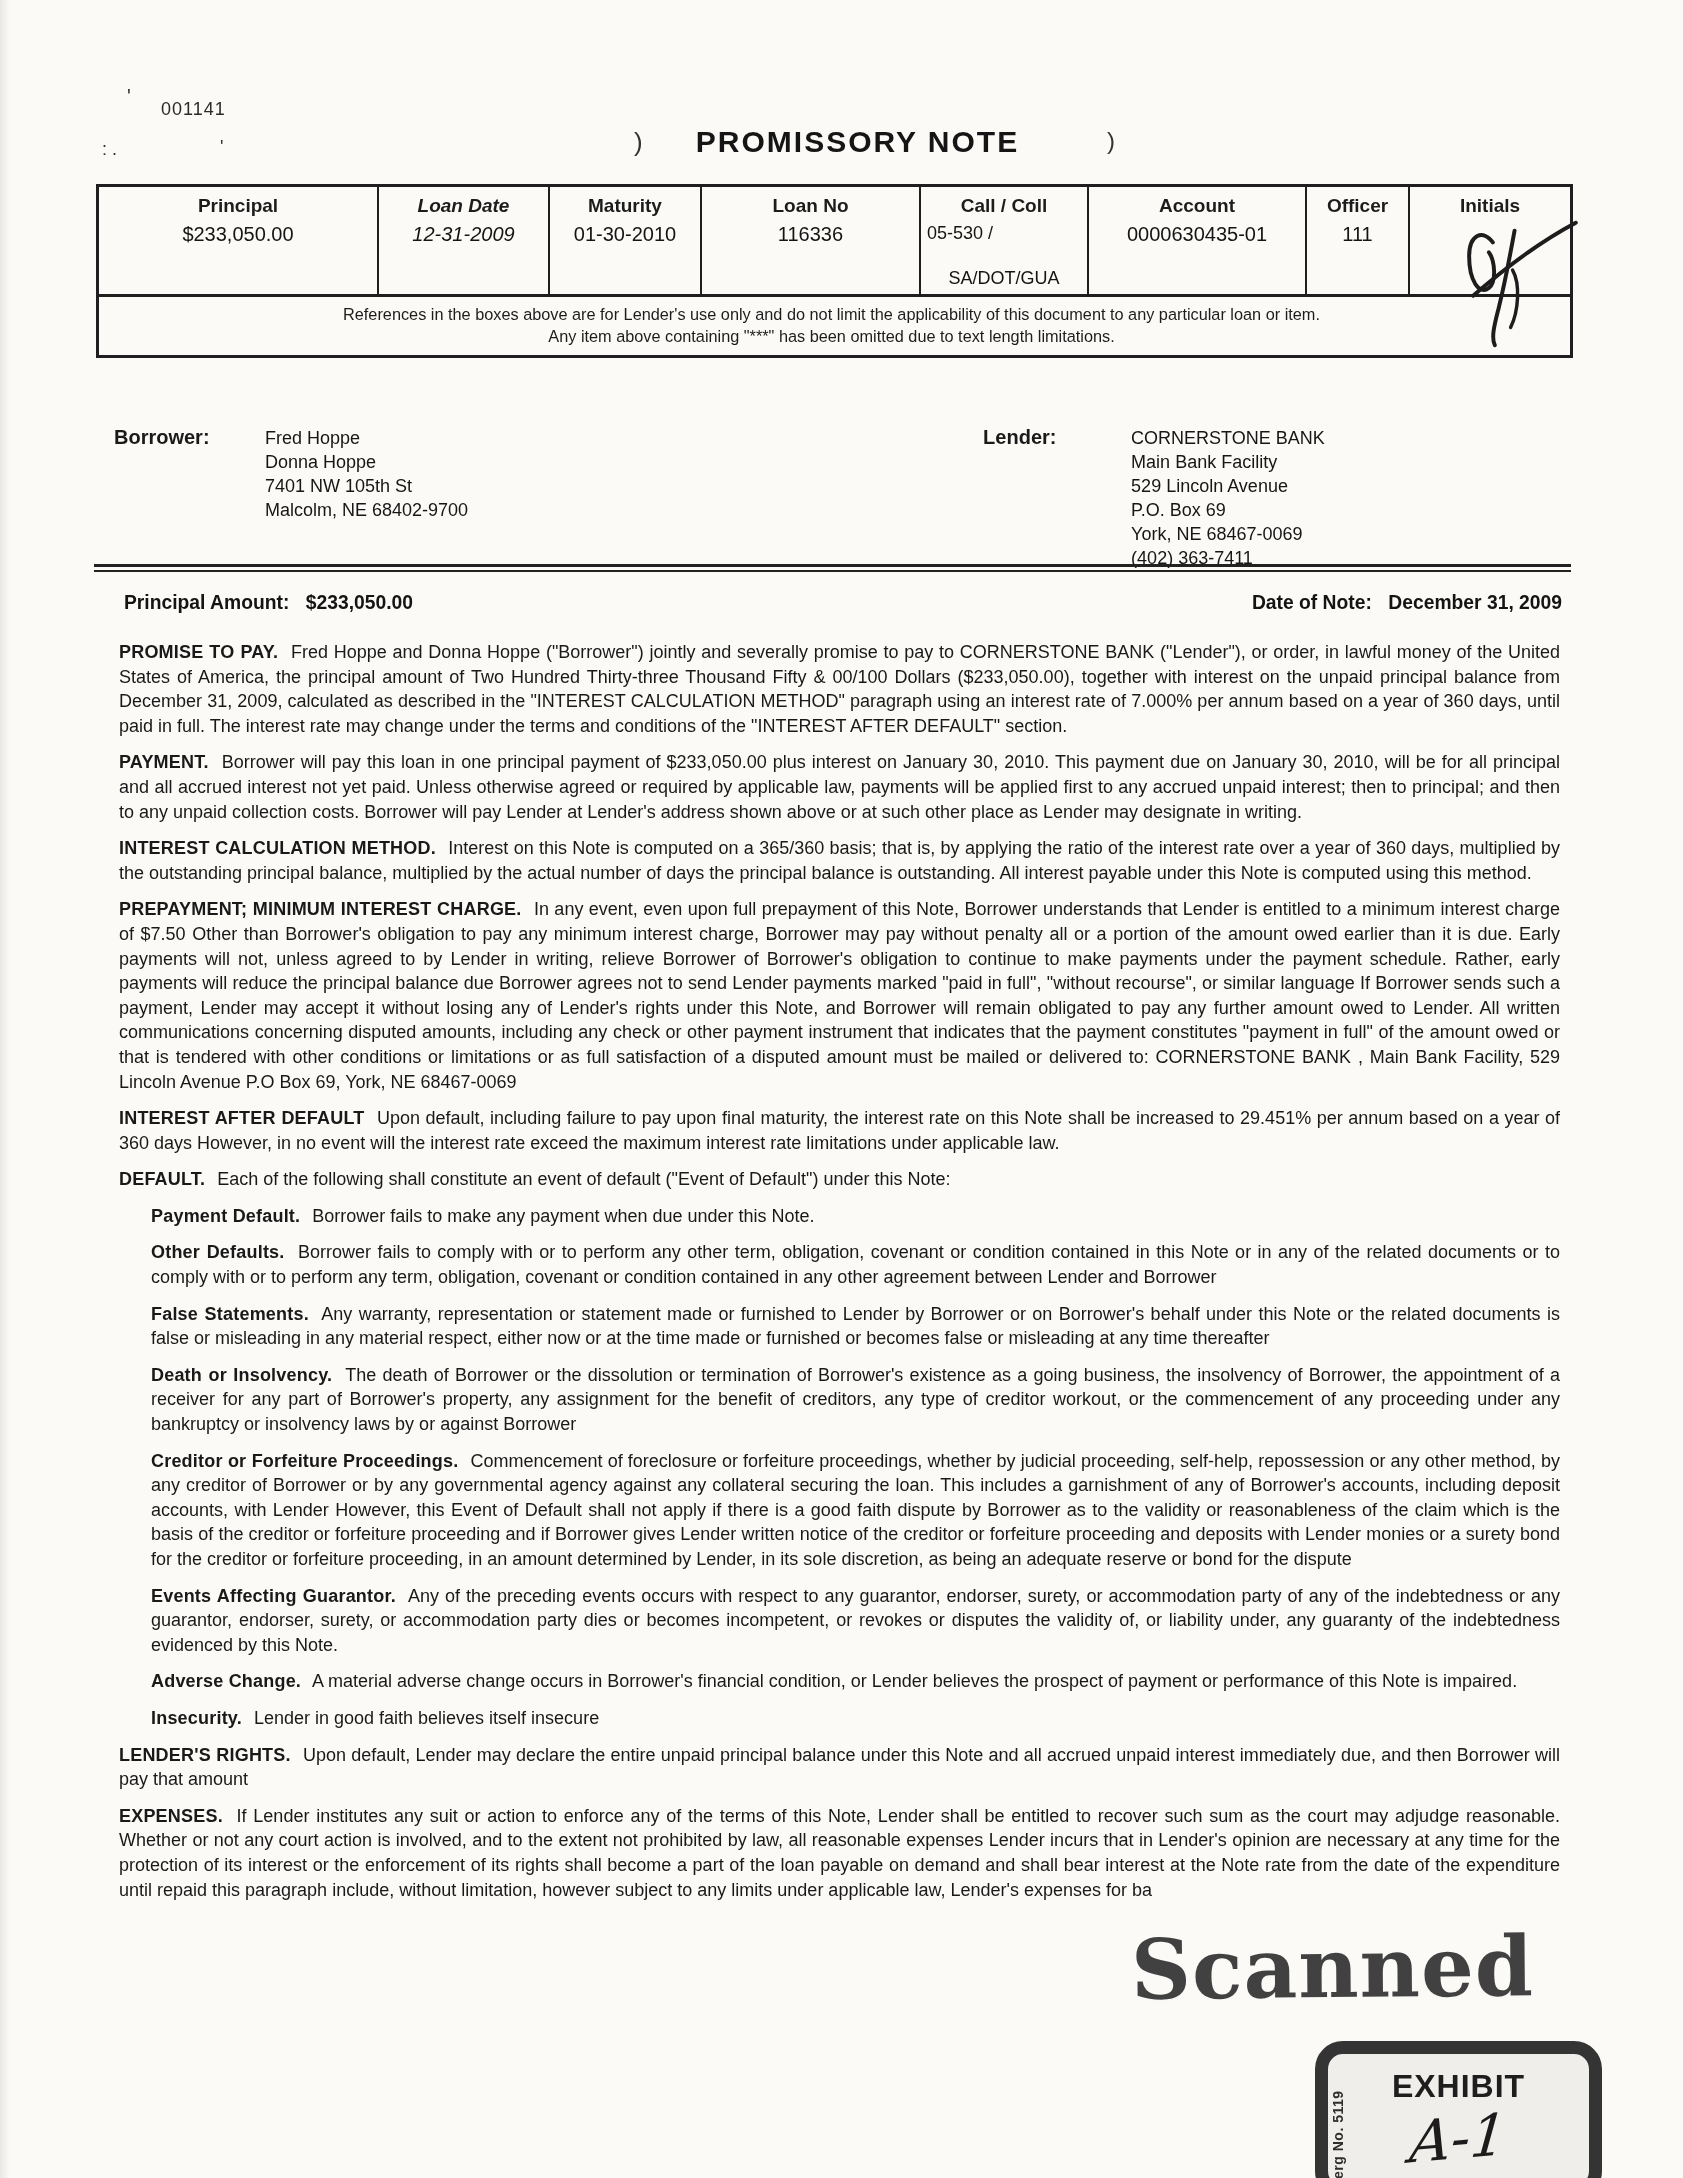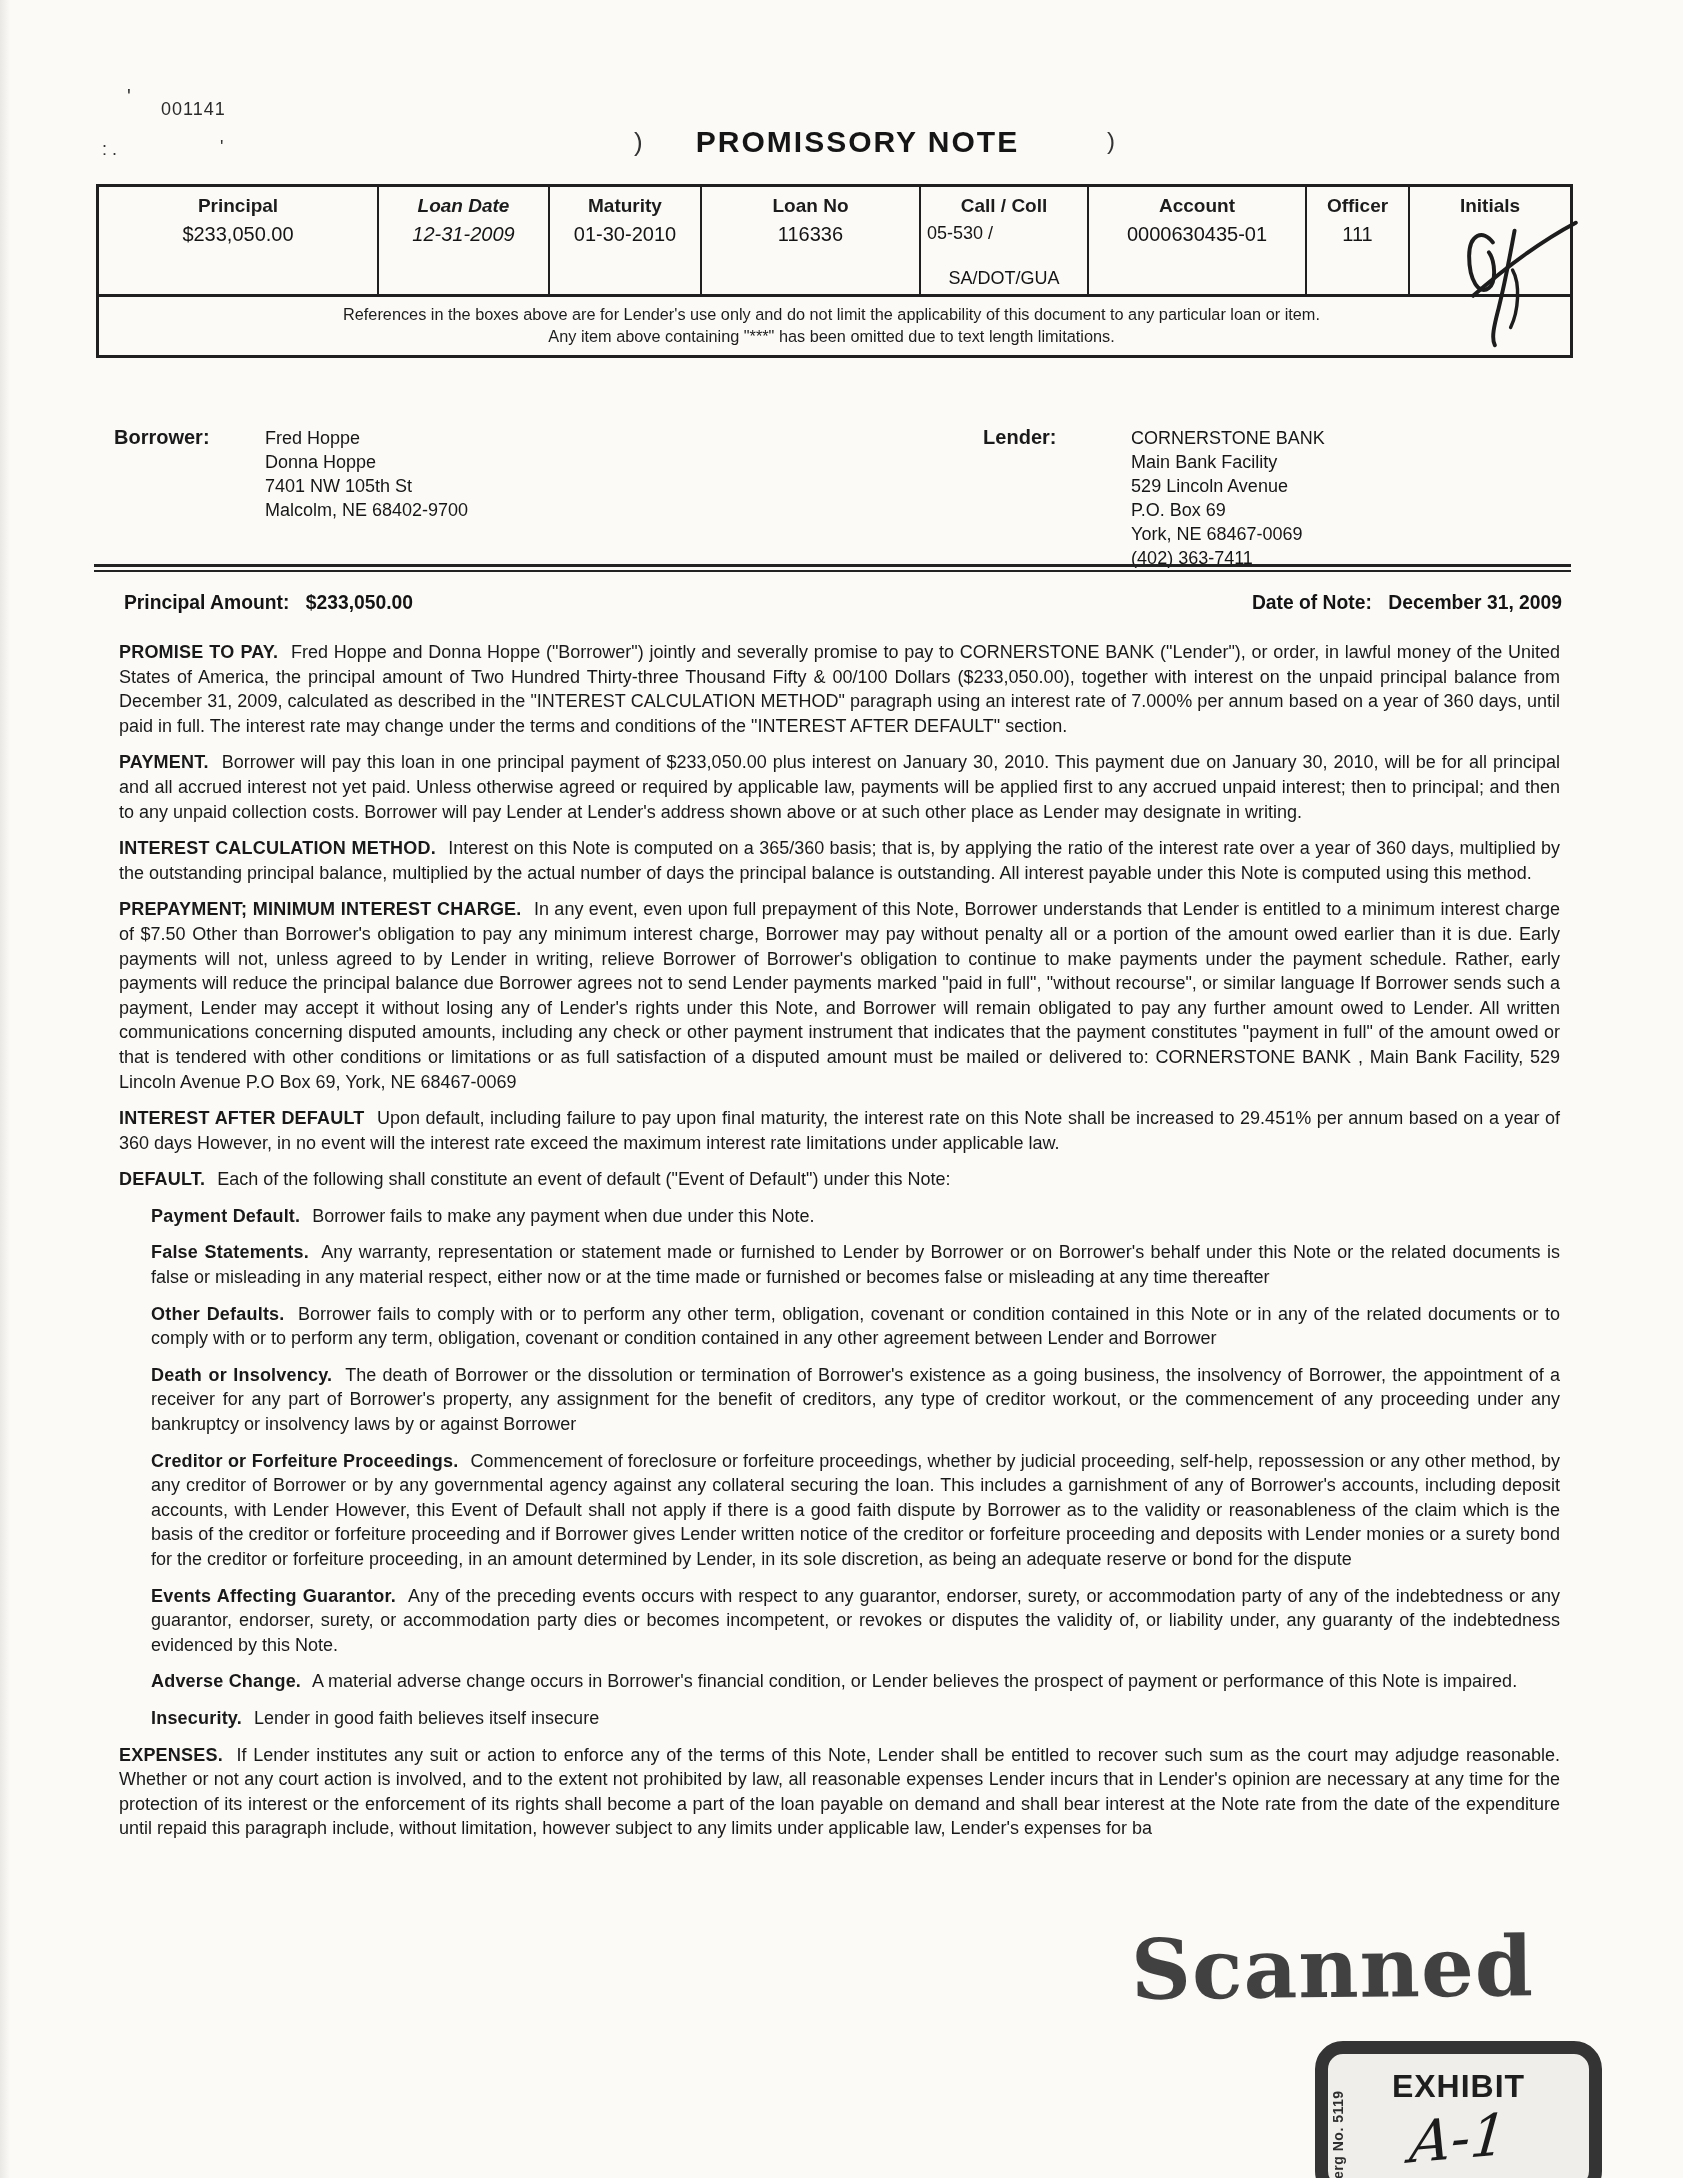--- a/index.html
+++ b/index.html
@@ -161,27 +161,28 @@
 
   <div class="sections">
 
   <p class="sec"><b class="sec-h">PROMISE TO PAY.</b> <span class="sec-b">Fred Hoppe and Donna Hoppe ("Borrower") jointly and severally promise to pay to CORNERSTONE BANK  ("Lender"), or order, in lawful money of the United States of America, the principal amount of Two Hundred Thirty-three Thousand Fifty &amp; 00/100 Dollars ($233,050.00), together with interest on the unpaid principal balance from December 31, 2009, calculated as described in the "INTEREST CALCULATION METHOD" paragraph using an interest rate of 7.000% per annum based on a year of 360 days, until paid in full.  The interest rate may change under the terms and conditions of the "INTEREST AFTER DEFAULT" section.</span></p>
       <p class="sec"><b class="sec-h">PAYMENT.</b> <span class="sec-b">Borrower will pay this loan in one principal payment of $233,050.00 plus interest on January 30, 2010.  This payment due on January 30, 2010, will be for all principal and all accrued interest not yet paid.  Unless otherwise agreed or required by applicable law, payments will be applied first to any accrued unpaid interest; then to principal; and then to any unpaid collection costs.  Borrower will pay Lender at Lender's address shown above or at such other place as Lender may designate in writing.</span></p>
       <p class="sec"><b class="sec-h">INTEREST CALCULATION METHOD.</b> <span class="sec-b">Interest on this Note is computed on a 365/360 basis; that is, by applying the ratio of the interest rate over a year of 360 days, multiplied by the outstanding principal balance, multiplied by the actual number of days the principal balance is outstanding.  All interest payable under this Note is computed using this method.</span></p>
       <p class="sec"><b class="sec-h">PREPAYMENT; MINIMUM INTEREST CHARGE.</b> <span class="sec-b">In any event, even upon full prepayment of this Note, Borrower understands that Lender is entitled to a minimum interest charge of $7.50   Other than Borrower's obligation to pay any minimum interest charge, Borrower may pay without penalty all or a portion of the amount owed earlier than it is due.  Early payments will not, unless agreed to by Lender in writing, relieve Borrower of Borrower's obligation to continue to make payments under the payment schedule.  Rather, early payments will reduce the principal balance due   Borrower agrees not to send Lender payments marked "paid in full", "without recourse", or similar language   If Borrower sends such a payment, Lender may accept it without losing any of Lender's rights under this Note, and Borrower will remain obligated to pay any further amount owed to Lender.  All written communications concerning disputed amounts, including any check or other payment instrument that indicates that the payment constitutes "payment in full" of the amount owed or that is tendered with other conditions or limitations or as full satisfaction of a disputed amount must be mailed or delivered to:  CORNERSTONE BANK , Main Bank Facility, 529 Lincoln Avenue P.O Box 69, York, NE  68467-0069</span></p>
       <p class="sec"><b class="sec-h">INTEREST AFTER DEFAULT</b> <span class="sec-b">Upon default, including failure to pay upon final maturity, the interest rate on this Note shall be increased to 29.451% per annum based on a year of 360 days   However, in no event will the interest rate exceed the maximum interest rate limitations under applicable law.</span></p>
       <p class="sec"><b class="sec-h">DEFAULT.</b> <span class="sec-b">Each of the following shall constitute an event of default ("Event of Default") under this Note:</span></p>
       <p class="sec indent"><b class="sec-h">Payment Default.</b> <span class="sec-b">Borrower fails to make any payment when due under this Note.</span></p>
+      <p class="sec indent"><b class="sec-h">Other Defaults.</b> <span class="sec-b">Borrower fails to comply with or to perform any other term, obligation, covenant or condition contained in this Note or in any of the related documents or to comply with or to perform any term, obligation, covenant or condition contained in any other agreement between Lender and Borrower</span></p>
       <p class="sec indent"><b class="sec-h">False Statements.</b> <span class="sec-b">Any warranty, representation or statement made or furnished to Lender by Borrower or on Borrower's behalf under this Note or the related documents is false or misleading in any material respect, either now or at the time made or furnished or becomes false or misleading at any time thereafter</span></p>
-      <p class="sec indent"><b class="sec-h">Other Defaults.</b> <span class="sec-b">Borrower fails to comply with or to perform any other term, obligation, covenant or condition contained in this Note or in any of the related documents or to comply with or to perform any term, obligation, covenant or condition contained in any other agreement between Lender and Borrower</span></p>
       <p class="sec indent"><b class="sec-h">Death or Insolvency.</b> <span class="sec-b">The death of Borrower or the dissolution or termination of Borrower's existence as a going business, the insolvency of Borrower, the appointment of a receiver for any part of Borrower's property, any assignment for the benefit of creditors, any type of creditor workout, or the commencement of any proceeding under any bankruptcy or insolvency laws by or against Borrower</span></p>
       <p class="sec indent"><b class="sec-h">Creditor or Forfeiture Proceedings.</b> <span class="sec-b">Commencement of foreclosure or forfeiture proceedings, whether by judicial proceeding, self-help, repossession or any other method, by any creditor of Borrower or by any governmental agency against any collateral securing the loan.  This includes a garnishment of any of Borrower's accounts, including deposit accounts, with Lender   However, this Event of Default shall not apply if there is a good faith dispute by Borrower as to the validity or reasonableness of the claim which is the basis of the creditor or forfeiture proceeding and if Borrower gives Lender written notice of the creditor or forfeiture proceeding and deposits with Lender monies or a surety bond for the creditor or forfeiture proceeding, in an amount determined by Lender, in its sole discretion, as being an adequate reserve or bond for the dispute</span></p>
       <p class="sec indent"><b class="sec-h">Events Affecting Guarantor.</b> <span class="sec-b">Any of the preceding events occurs with respect to any guarantor, endorser, surety, or accommodation party of any of the indebtedness or any guarantor, endorser, surety, or accommodation party dies or becomes incompetent, or revokes or disputes the validity of, or liability under, any guaranty of the indebtedness evidenced by this Note.</span></p>
       <p class="sec indent"><b class="sec-h">Adverse Change.</b> <span class="sec-b">A material adverse change occurs in Borrower's financial condition, or Lender believes the prospect of payment or performance of this Note is impaired.</span></p>
       <p class="sec indent"><b class="sec-h">Insecurity.</b> <span class="sec-b">Lender in good faith believes itself insecure</span></p>
+      <p class="sec"><b class="sec-h">LENDER'S RIGHTS.</b> <span class="sec-b">Upon default, Lender may declare the entire unpaid principal balance under this Note and all accrued unpaid interest immediately due, and then Borrower will pay that amount</span></p>
       <p class="sec"><b class="sec-h">EXPENSES.</b> <span class="sec-b">If Lender institutes any suit or action to enforce any of the terms of this Note, Lender shall be entitled to recover such sum as the court may adjudge reasonable.  Whether or not any court action is involved, and to the extent not prohibited by law, all reasonable expenses Lender incurs that in Lender's opinion are necessary at any time for the protection of its interest or the enforcement of its rights shall become a part of the loan payable on demand and shall bear interest at the Note rate from the date of the expenditure until repaid    this paragraph include, without limitation, however subject to any limits under applicable law, Lender's expenses for ba</span></p>
     </div>
 
   <div class="stamp-scanned">Scanned</div>
 
   <div class="exhibit">
     <div class="exh-side">berg No. 5119</div>
     <div class="exh-title">EXHIBIT</div>
     <div class="exh-value">A-1</div>
   </div>

